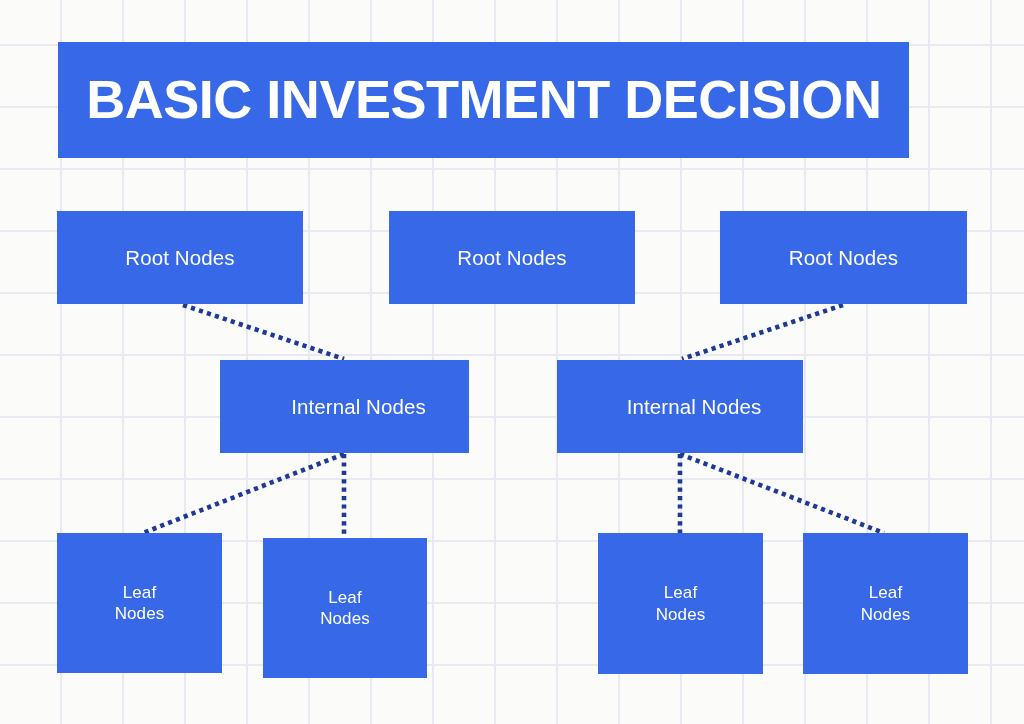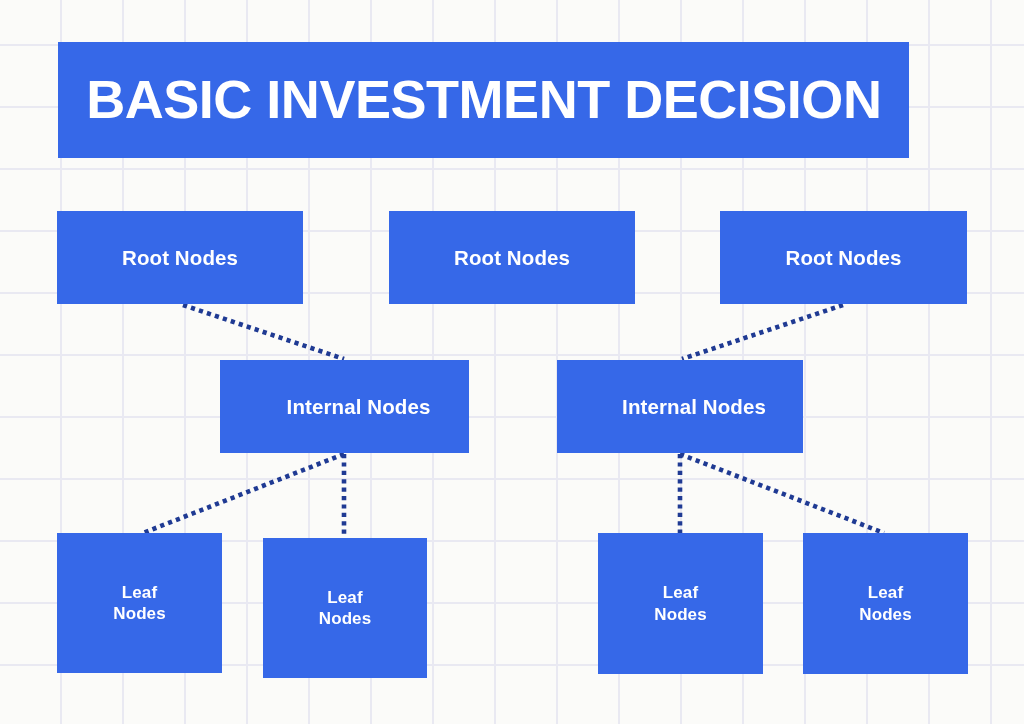--- a/index.html
+++ b/index.html
@@ -52,21 +52,21 @@
     background-color: #3668e8;
     color: #ffffff;
     display: flex;
     align-items: center;
     justify-content: center;
     text-align: center;
     box-sizing: border-box;
   }
 
   .node-label {
-    font-weight: bold;
+    font-weight: normal;
     letter-spacing: 0.1px;
     line-height: 1.26;
     white-space: pre-line;
   }
 
   
   #title-banner {
     left: 58px;
     top: 42px;
     width: 851px;

